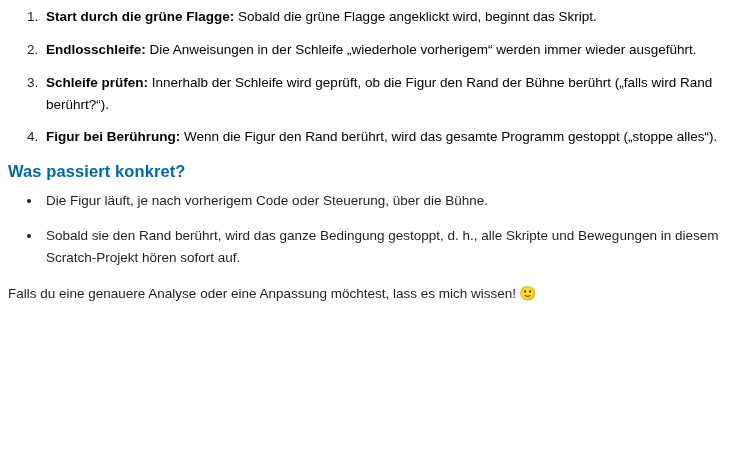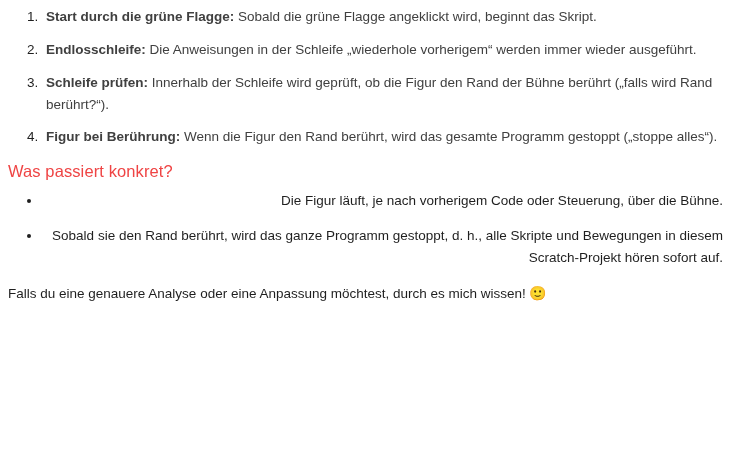--- a/index.html
+++ b/index.html
@@ -25,47 +25,46 @@
     font-size: 13.5px;
     line-height: 1.55;
     margin: 0 0 6px 0;
     color: #1f1f1f;
   }
   ol.steps {
     margin: 0 0 0 0;
     padding-left: 34px;
     font-size: 13.5px;
     line-height: 1.62;
-    color: #404040;
+    color: #000000;
   }
   ol.steps > li {
     margin-bottom: 11px;
     padding-left: 4px;
   }
   ol.steps > li::marker {
     color: #1f1f1f;
   }
   .lead {
     font-weight: bold;
   }
   h3.section-heading {
     font-size: 16.5px;
-    font-weight: normal;
+    font-weight: bold;
     margin: 14px 0 9px 0;
-    color: #ef4444;
+    color: #0369a1;
     letter-spacing: 0.1px;
   }
   ul.facts {
     margin: 0;
     padding-left: 34px;
     font-size: 13.5px;
     line-height: 1.62;
     color: #1f1f1f;
     list-style-type: disc;
-    text-align: right;
   }
   ul.facts > li {
     margin-bottom: 13px;
     padding-left: 4px;
   }
   .closing {
     font-size: 13.5px;
     line-height: 1.55;
     margin: 14px 0 0 0;
     color: #1f1f1f;
@@ -92,18 +91,18 @@
     </li>
     <li>
       <span class="lead">Figur bei Berührung:</span><span> Wenn die Figur den Rand berührt, wird das gesamte Programm gestoppt („stoppe alles“).</span>
     </li>
   </ol>
 
   <h3 class="section-heading">Was passiert konkret?</h3>
 
   <ul class="facts">
     <li>Die Figur läuft, je nach vorherigem Code oder Steuerung, über die Bühne.</li>
-    <li>Sobald sie den Rand berührt, wird das ganze Programm gestoppt, d. h., alle Skripte und Bewegungen in diesem Scratch-Projekt hören sofort auf.</li>
+    <li>Sobald sie den Rand berührt, wird das ganze Bedingung gestoppt, d. h., alle Skripte und Bewegungen in diesem Scratch-Projekt hören sofort auf.</li>
   </ul>
 
-  <p class="closing"><span>Falls du eine genauere Analyse oder eine Anpassung möchtest, durch es mich wissen! </span><span class="emoji">🙂</span></p>
+  <p class="closing"><span>Falls du eine genauere Analyse oder eine Anpassung möchtest, lass es mich wissen! </span><span class="emoji">🙂</span></p>
 
 </div>
 
 </body></html>

